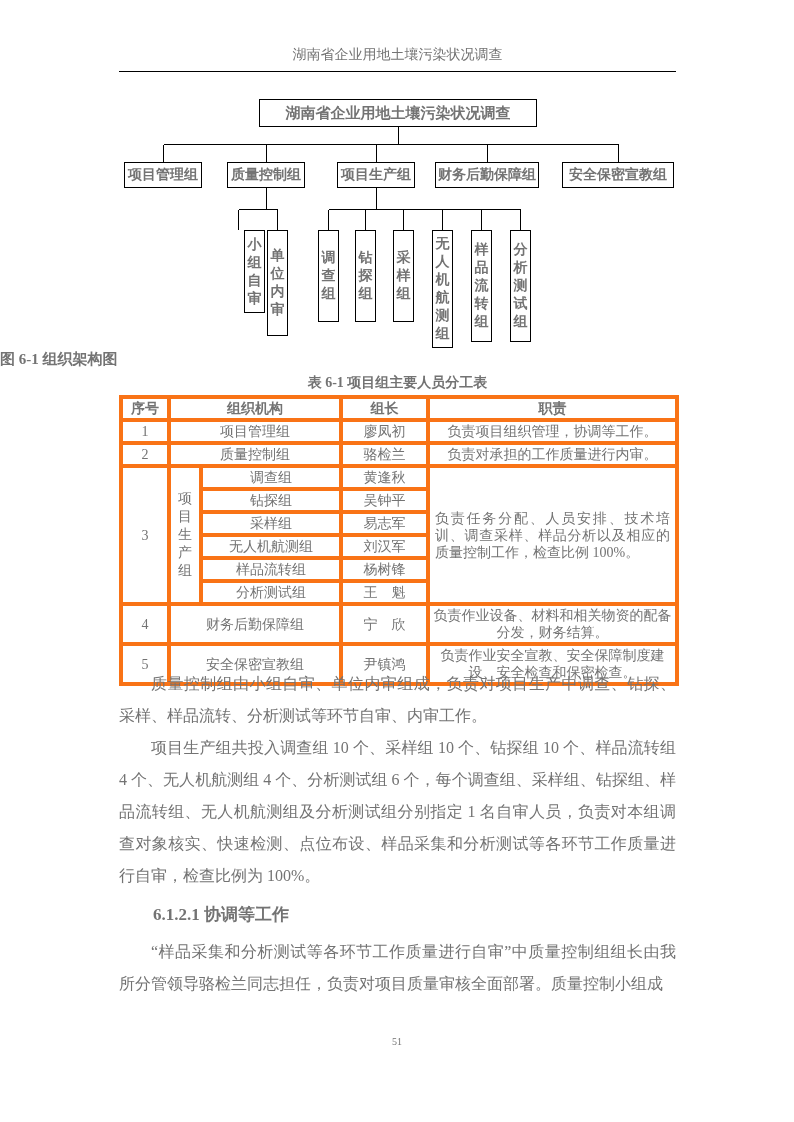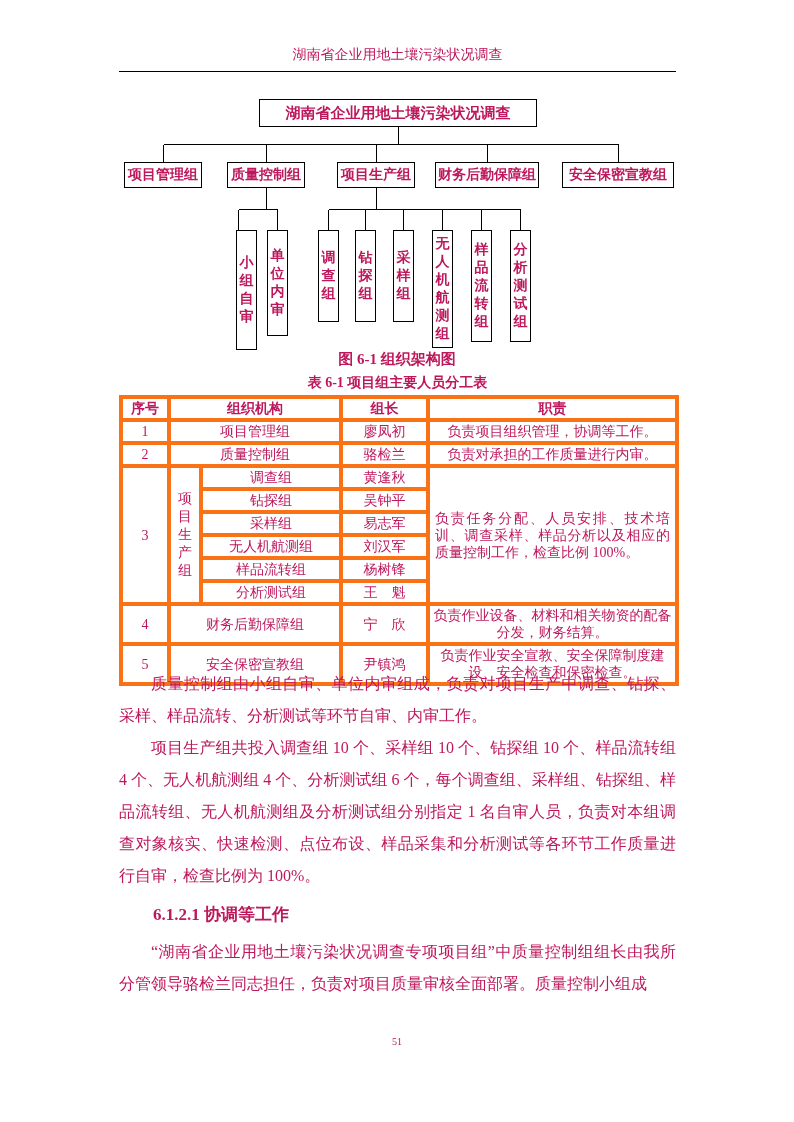--- a/index.html
+++ b/index.html
@@ -1,34 +1,34 @@
 <!DOCTYPE html>
 <html><head>
 <meta charset="utf-8">
 <style>
   * { margin:0; padding:0; box-sizing:border-box; }
   html,body { background:#cfcfcf; }
   body { font-family:"Liberation Serif","DejaVu Serif",serif; }
-  .page { position:relative; width:794px; height:1122px; background:#ffffff; margin:0 auto; overflow:hidden; color:#be185d; }
+  .page { position:relative; width:794px; height:1122px; background:#ffffff; margin:0 auto; overflow:hidden; color:#737373; }
 
   
   .doc-header { position:absolute; left:119px; top:46px; width:557px; text-align:center;
                 font-size:14px; padding-bottom:7px; border-bottom:1px solid #000; }
 
   
   .chart { position:absolute; left:0; top:95px; width:794px; height:276px; }
   .chart svg { position:absolute; left:0; top:0; }
   .cbox { position:absolute; border:1px solid #000; background:#fff; text-align:center;
           font-weight:bold; overflow:hidden; white-space:nowrap; }
   .root-box { left:259px; top:4px; width:278px; height:28px; line-height:26px; font-size:15px; }
   .l2 { top:67px; height:26px; line-height:24px; font-size:14px; }
   .vbox { position:absolute; top:135px; width:21px; border:1px solid #000; background:#fff;
           font-size:14px; font-weight:bold; line-height:18px; display:flex; align-items:center;
           justify-content:center; text-align:center; word-break:break-all; }
-  .chart-caption { position:absolute; top:255px; left:0; width:794px; text-align:center;
+  .chart-caption { position:absolute; top:255px; left:0; width:794px; 
                    font-weight:bold; font-size:15px; }
 
   
   .table-sec { position:absolute; left:119px; top:374px; width:557px; }
   .table-title { text-align:center; font-weight:bold; font-size:14px; margin-bottom:3px; }
   table.dtable { border-collapse:collapse; width:556px; font-size:14px; table-layout:fixed; }
   .dtable td { border:4px solid #f97316; text-align:center; vertical-align:middle;
                padding:1px 2px; line-height:17px; }
   tr.hrow td { font-weight:bold; height:21px; }
   tr.r-std td { height:21px; }
@@ -82,21 +82,21 @@
     </svg>
 
     <div class="cbox root-box">湖南省企业用地土壤污染状况调查</div>
 
     <div class="cbox l2" style="left:124px;width:78px">项目管理组</div>
     <div class="cbox l2" style="left:227px;width:78px">质量控制组</div>
     <div class="cbox l2" style="left:337px;width:78px">项目生产组</div>
     <div class="cbox l2" style="left:435px;width:104px">财务后勤保障组</div>
     <div class="cbox l2" style="left:562px;width:112px">安全保密宣教组</div>
 
-    <div class="vbox" style="left:236px;height:120px">小组自审</div>
+    <div class="vbox" style="left:244px;height:83px">小组自审</div>
     <div class="vbox" style="left:267px;height:106px">单位内审</div>
 
     <div class="vbox" style="left:318px;height:92px">调查组</div>
     <div class="vbox" style="left:355px;height:92px">钻探组</div>
     <div class="vbox" style="left:393px;height:92px">采样组</div>
     <div class="vbox" style="left:432px;height:118px">无人机航测组</div>
     <div class="vbox" style="left:471px;height:112px">样品流转组</div>
     <div class="vbox" style="left:510px;height:112px">分析测试组</div>
 
     <div class="chart-caption">图 6-1 组织架构图</div>
@@ -171,18 +171,18 @@
           <td>负责作业安全宣教、安全保障制度建设、安全检查和保密检查。</td>
         </tr>
       </tbody>
     </table>
   </div>
 
   <div class="text-sec">
     <p class="para">质量控制组由小组自审、单位内审组成，负责对项目生产中调查、钻探、采样、样品流转、分析测试等环节自审、内审工作。</p>
     <p class="para">项目生产组共投入调查组 10 个、采样组 10 个、钻探组 10 个、样品流转组 4 个、无人机航测组 4 个、分析测试组 6 个，每个调查组、采样组、钻探组、样品流转组、无人机航测组及分析测试组分别指定 1 名自审人员，负责对本组调查对象核实、快速检测、点位布设、样品采集和分析测试等各环节工作质量进行自审，检查比例为 100%。</p>
     <h3 class="h6121">6.1.2.1 协调等工作</h3>
-    <p class="para">“湖南省企业用地土壤污染状况调查专项项目组”中质量控制组组长由我所分管领导骆检兰同志担任，负责对项目质量审核全面部署。质量控制小组成</p>
+    <p class="para">“样品采集和分析测试等各环节工作质量进行自审”中质量控制组组长由我所分管领导骆检兰同志担任，负责对项目质量审核全面部署。质量控制小组成</p>
   </div>
 
   <div class="footer">51</div>
 
 </div>
 
 </body></html>

